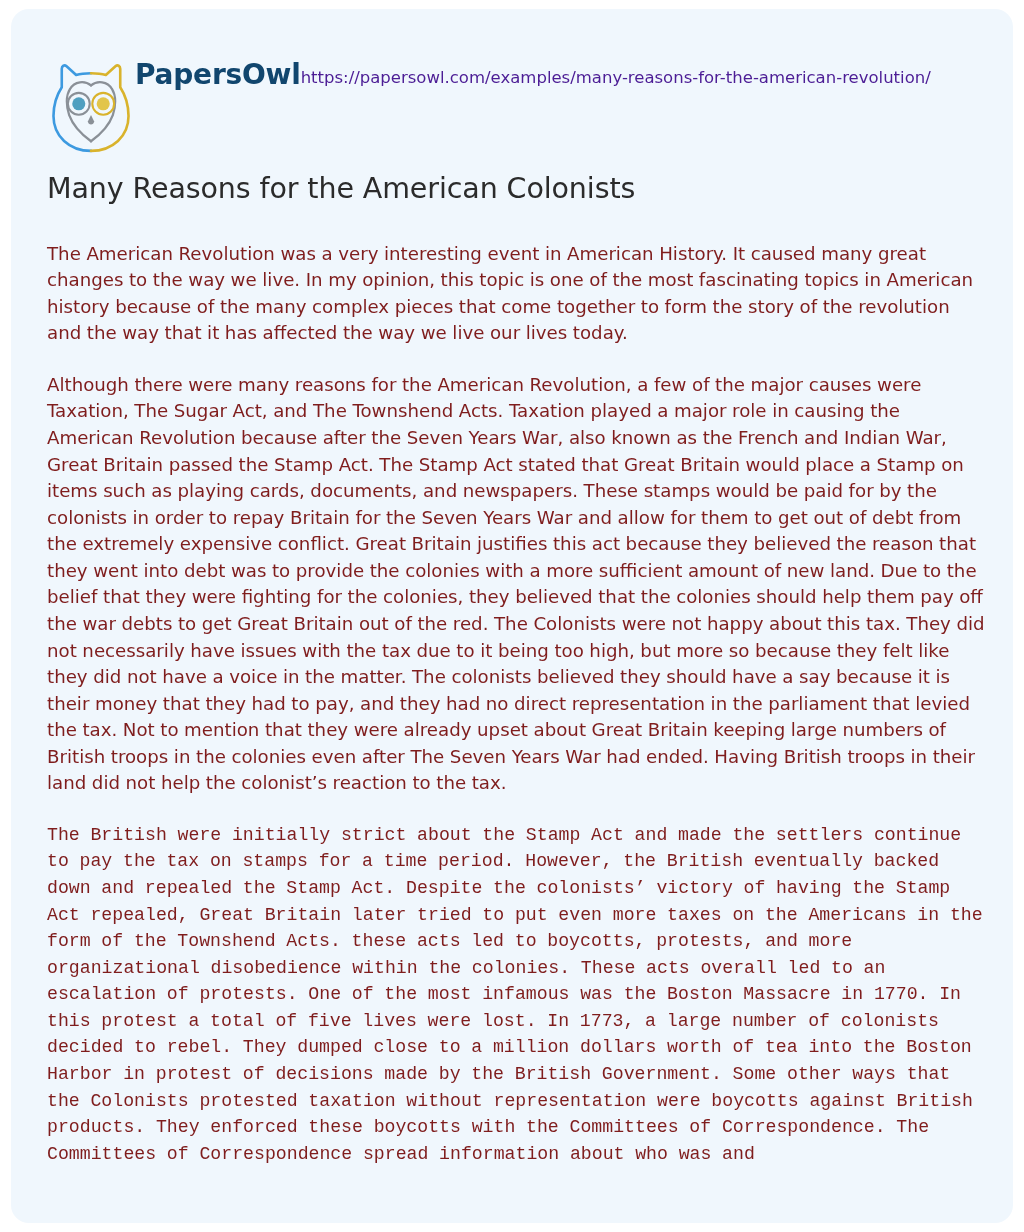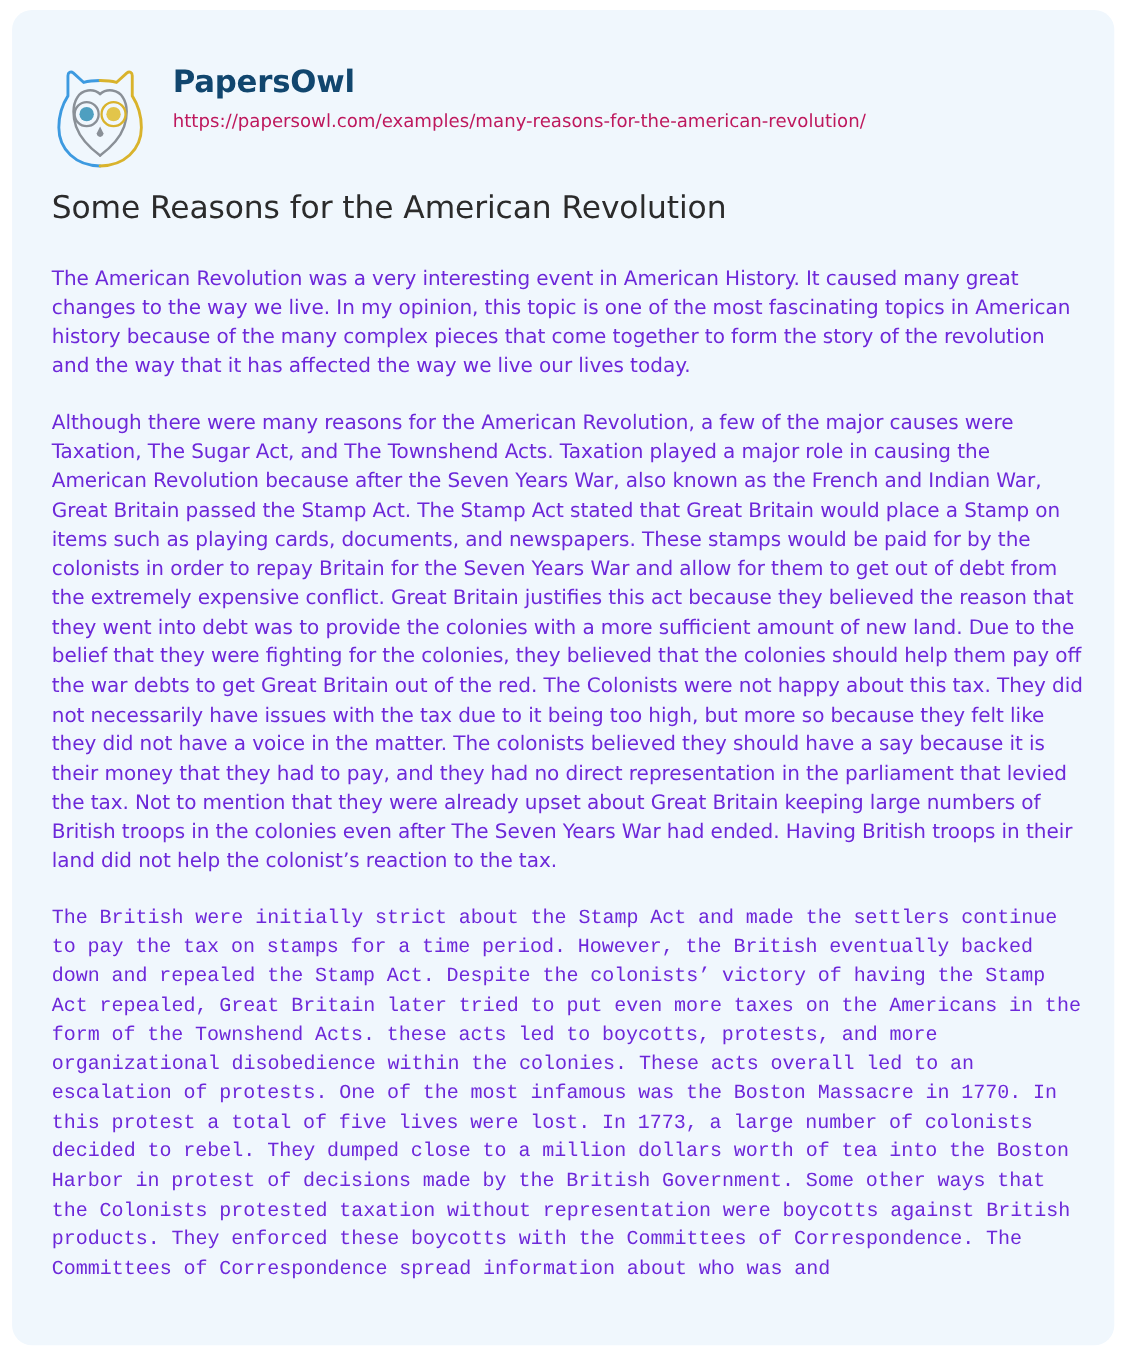--- a/index.html
+++ b/index.html
@@ -33,39 +33,37 @@
   }
 
   .owl-logo {
     width: 88px;
     height: 96px;
     flex: 0 0 88px;
     margin-top: 6px;
   }
 
   .brand-text {
-    margin-left: 22px;
     display: flex;
-    flex-direction: column;
     justify-content: flex-start;
     padding-top: 4px;
   }
 
   .brand-name {
     font-size: 28px;
     font-weight: bold;
     color: #11466e;
     letter-spacing: -0.2px;
     line-height: 1.15;
   }
 
   .brand-url {
     margin-top: 9px;
     font-size: 16.5px;
-    color: #be185d;
+    color: #4c1d95;
     line-height: 1.2;
     white-space: nowrap;
   }
 
   
   .article {
     position: absolute;
     left: 36px;
     top: 162px;
     width: 938px;
@@ -76,21 +74,21 @@
     font-weight: normal;
     color: #2b2b2b;
     line-height: 1.25;
     letter-spacing: -0.1px;
     margin-bottom: 34px;
   }
 
   .article-body p {
     font-size: 18.2px;
     line-height: 1.46;
-    color: #6d28d9;
+    color: #7f1d1d;
     margin: 13px 0 25px 0;
     text-align: left;
     word-spacing: -0.2px;
   }
 
   .article-body p:last-child { margin-bottom: 0; font-family: Liberation Mono, monospace; }
 </style>
 </head>
 <body>
 
@@ -115,21 +113,21 @@
       <path d="M50 62 L53.5 69 C53.5 74 46.5 74 46.5 69 Z" fill="#8a9097"></path>
     </svg>
 
     <div class="brand-text">
       <div class="brand-name">PapersOwl</div>
       <div class="brand-url">https://papersowl.com/examples/many-reasons-for-the-american-revolution/</div>
     </div>
   </div>
 
   <div class="article">
-    <h1 class="article-title">Some Reasons for the American Revolution</h1>
+    <h1 class="article-title">Many Reasons for the American Colonists</h1>
 
     <div class="article-body">
       <p>The American Revolution was a very interesting event in American History. It caused many great changes to the way we live. In my opinion, this topic is one of the most fascinating topics in American history because of the many complex pieces that come together to form the story of the revolution and the way that it has affected the way we live our lives today.</p>
       <p>Although there were many reasons for the American Revolution, a few of the major causes were Taxation, The Sugar Act, and The Townshend Acts. Taxation played a major role in causing the American Revolution because after the Seven Years War, also known as the French and Indian War, Great Britain passed the Stamp Act. The Stamp Act stated that Great Britain would place a Stamp on items such as playing cards, documents, and newspapers. These stamps would be paid for by the colonists in order to repay Britain for the Seven Years War and allow for them to get out of debt from the extremely expensive conflict. Great Britain justifies this act because they believed the reason that they went into debt was to provide the colonies with a more sufficient amount of new land. Due to the belief that they were fighting for the colonies, they believed that the colonies should help them pay off the war debts to get Great Britain out of the red. The Colonists were not happy about this tax. They did not necessarily have issues with the tax due to it being too high, but more so because they felt like they did not have a voice in the matter. The colonists believed they should have a say because it is their money that they had to pay, and they had no direct representation in the parliament that levied the tax. Not to mention that they were already upset about Great Britain keeping large numbers of British troops in the colonies even after The Seven Years War had ended. Having British troops in their land did not help the colonist’s reaction to the tax.</p>
       <p>The British were initially strict about the Stamp Act and made the settlers continue to pay the tax on stamps for a time period. However, the British eventually backed down and repealed the Stamp Act. Despite the colonists’ victory of having the Stamp Act repealed, Great Britain later tried to put even more taxes on the Americans in the form of the Townshend Acts. these acts led to boycotts, protests, and more organizational disobedience within the colonies. These acts overall led to an escalation of protests. One of the most infamous was the Boston Massacre in 1770. In this protest a total of five lives were lost. In 1773, a large number of colonists decided to rebel. They dumped close to a million dollars worth of tea into the Boston Harbor in protest of decisions made by the British Government. Some other ways that the Colonists protested taxation without representation were boycotts against British products. They enforced these boycotts with the Committees of Correspondence. The Committees of Correspondence spread information about who was and</p>
     </div>
   </div>
 
 </div>
 

